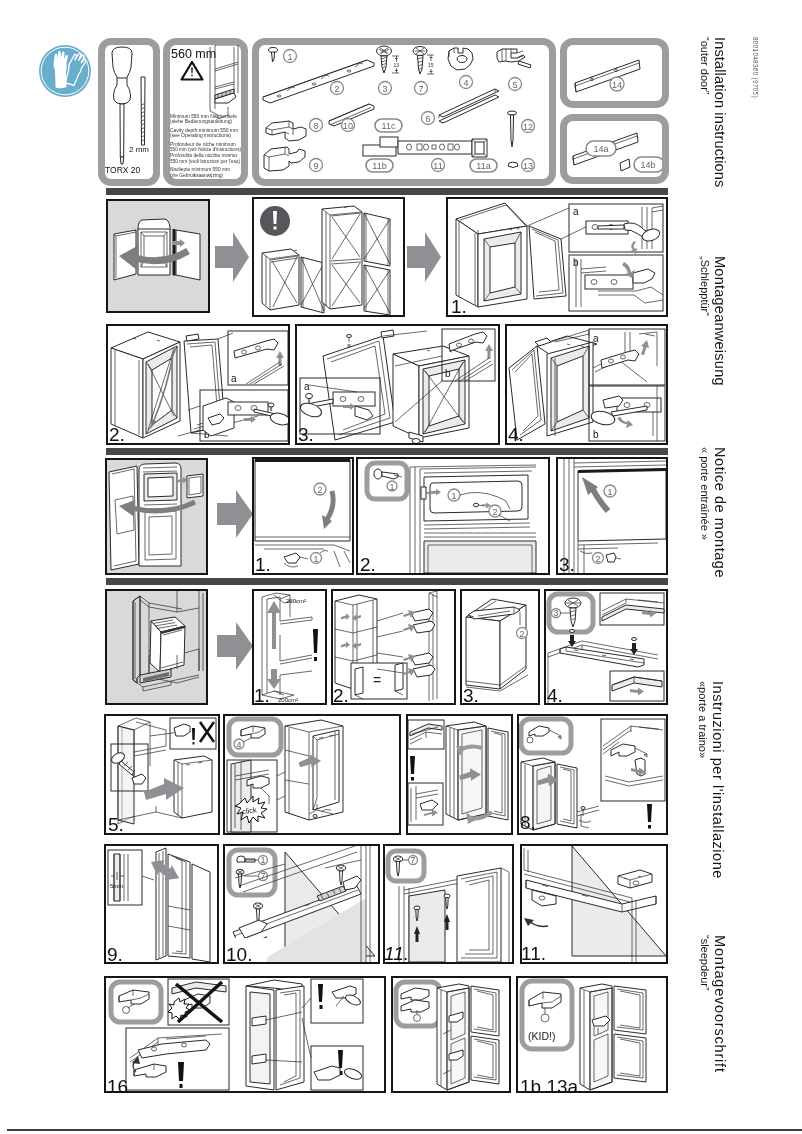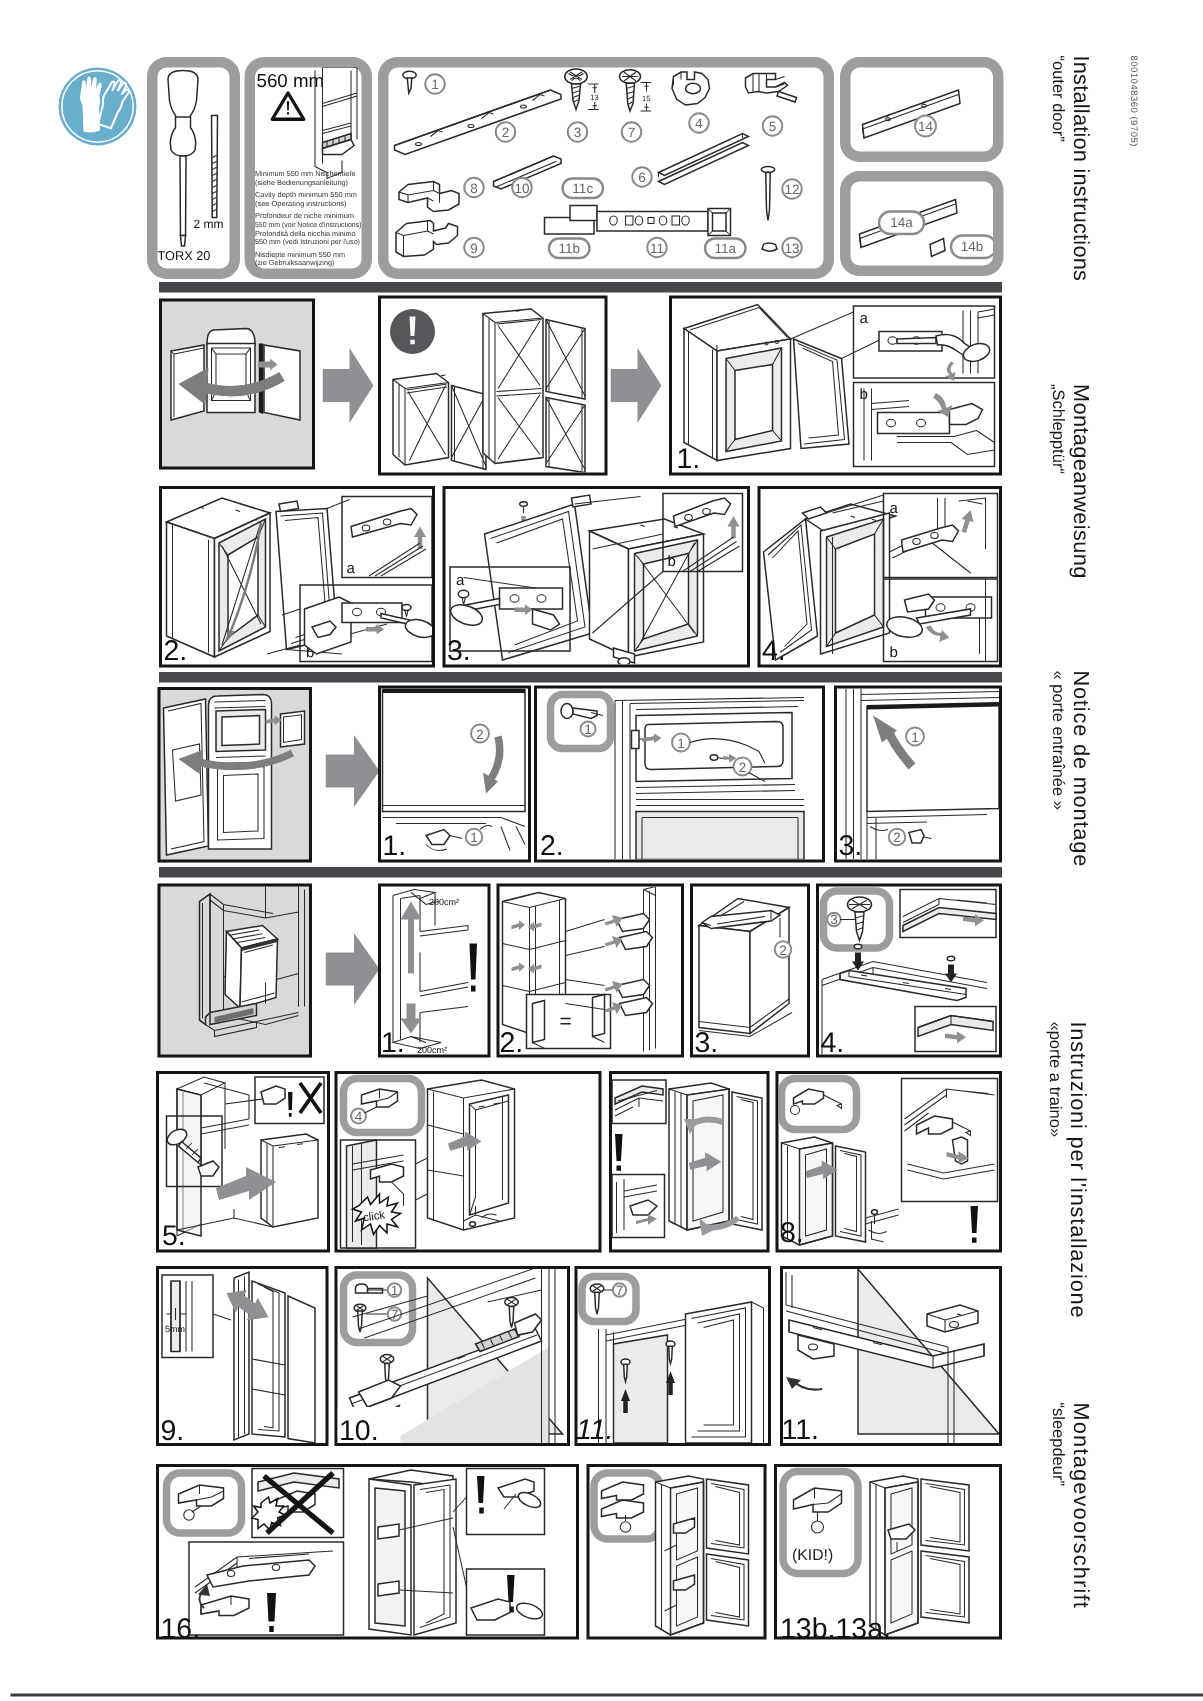--- a/index.html
+++ b/index.html
@@ -888,21 +888,21 @@
  <path class="lnt" d="M62 10 L72 14 L94 10 M72 14 L72 112 M66 12 L66 108"></path>
  <path class="fg" d="M72 14 L94 10 L94 104 L72 112 Z" fill-opacity="0.4"></path>
  <path class="lnt" d="M76 18 L90 14 L90 52 L76 58 Z M76 62 L90 56 L90 98 L76 104 Z"></path>
  <path class="fw" d="M96 8 L128 12 L128 56 L96 52 Z"></path>
  <path class="lnt" d="M99 11 L125 15 L125 52 L99 49 M102 13 L122 17 L122 50 L102 47"></path>
  <path class="fw" d="M96 56 L128 60 L128 104 L96 100 Z"></path>
  <path class="lnt" d="M99 59 L125 63 L125 100 L99 97 M102 61 L122 65 L122 98 L102 95"></path>
  <path class="fw" d="M74 42 L88 38 L92 42 L86 48 L76 48 Z"></path>
  <path class="lnt" d="M80 50 L80 56"></path>
 </svg>
-<div class="num" style="left:520px;top:1076px;">13b.13a.</div>
+<div class="num" style="left:520px;top:1076px;">1b.13a.</div>
 
 <div class="abs" style="left:7px;top:1129px;width:795px;height:2px;background:#3a3d42;"></div>
 
 <div class="vtext" style="left:727px;top:37px;">
     <span class="h1" style="letter-spacing:0.15px;">Installation instructions</span>
     <span class="h2">“outer door”</span>
   </div>
 <div class="vtext" style="left:759px;top:37px;font-size:6.3px;letter-spacing:0.35px;color:#555;">8001048360 (9705)</div>
 <div class="vtext" style="left:727px;top:256px;">
     <span class="h1" style="letter-spacing:0.25px;">Montageanweisung</span>

